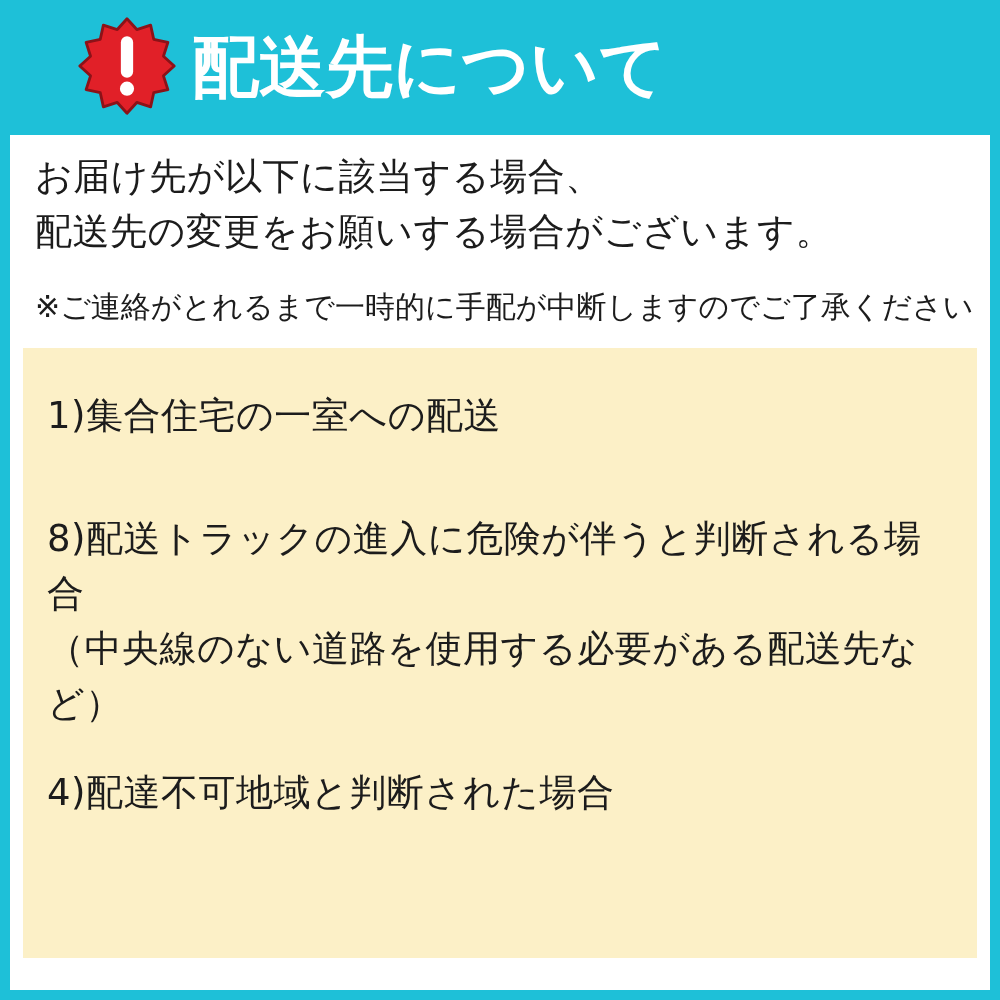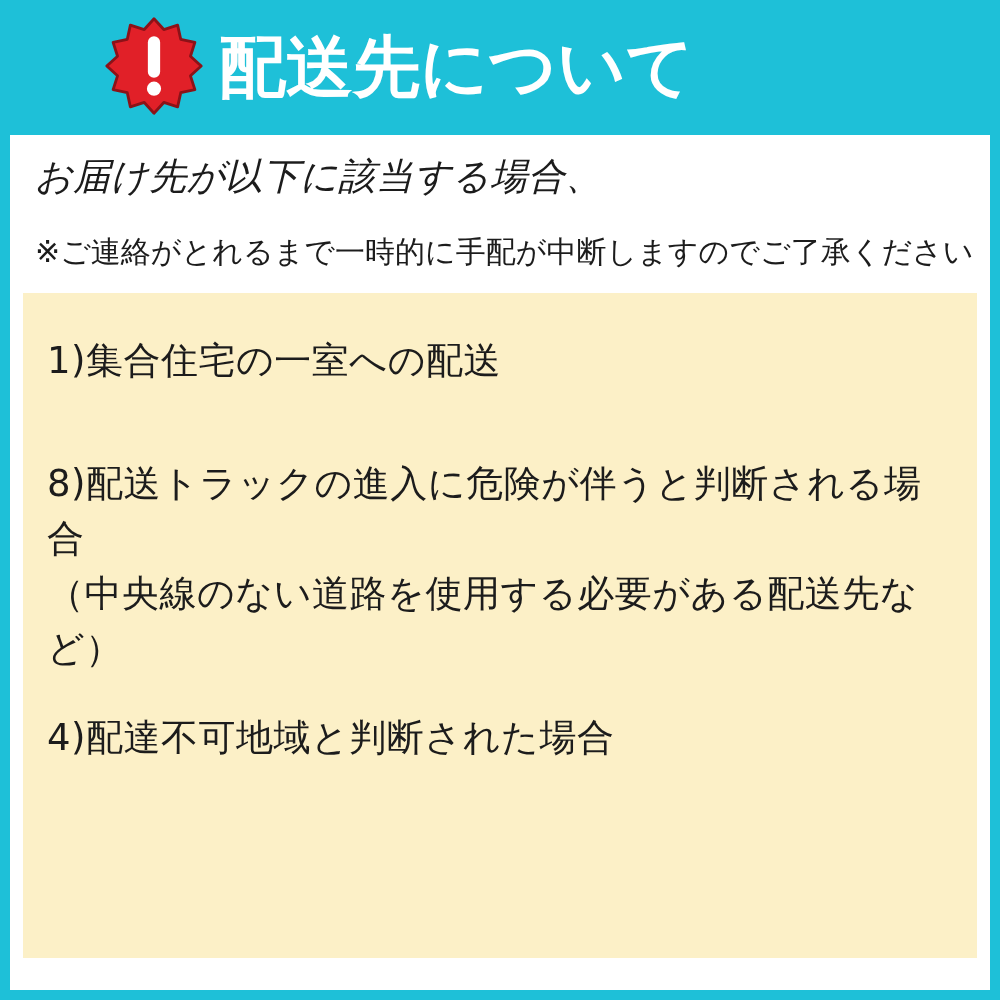--- a/index.html
+++ b/index.html
@@ -24,21 +24,21 @@
     width: 1000px; height: 1000px;
     background: var(--background);
     overflow: hidden;
   }
   
   .header {
     position: absolute;
     top: 0; left: 0; right: 0; height: 135px;
     display: flex;
     align-items: center;
-    padding-left: 103px;
+    padding-left: 76px;
   }
   .badge {
     width: 102px; height: 102px;
     flex: 0 0 auto;
     margin-top: -4px;
   }
   .badge svg { width: 100%; height: 100%; display: block; }
   .page-title {
     margin-left: 14px;
     font-size: 67px;
@@ -55,21 +55,20 @@
     background: var(--panel);
     display: flex;
     flex-direction: column;
     color: var(--body_text);
   }
   .intro {
     margin: 14px 25px 0;
     font-size: 37px;
     line-height: 55px;
     letter-spacing: 0.5px;
-    font-style: italic;
   }
   .note {
     margin: 26px 25px 0;
     font-size: 30px;
     line-height: 44px;
     letter-spacing: 0px;
     white-space: nowrap;
     text-align: right;
   }
   
@@ -105,20 +104,21 @@
         <circle cx="50" cy="74" r="7.5" fill="var(--badge_glyph)"></circle>
       </svg>
     </span>
     <h1 class="page-title">配送先について</h1>
   </div>
 
   <div class="panel">
 
     <div class="intro">
       <div>お届け先が以下に該当する場合、</div>
+      <div>配送先の変更をお願いする場合がございます。</div>
     </div>
 
     <div class="note">※ご連絡がとれるまで一時的に手配が中断しますのでご了承ください</div>
 
     <div class="list-panel">
 
       <div class="list-item">
         <div>1)集合住宅の一室への配送</div>
 
       </div>

